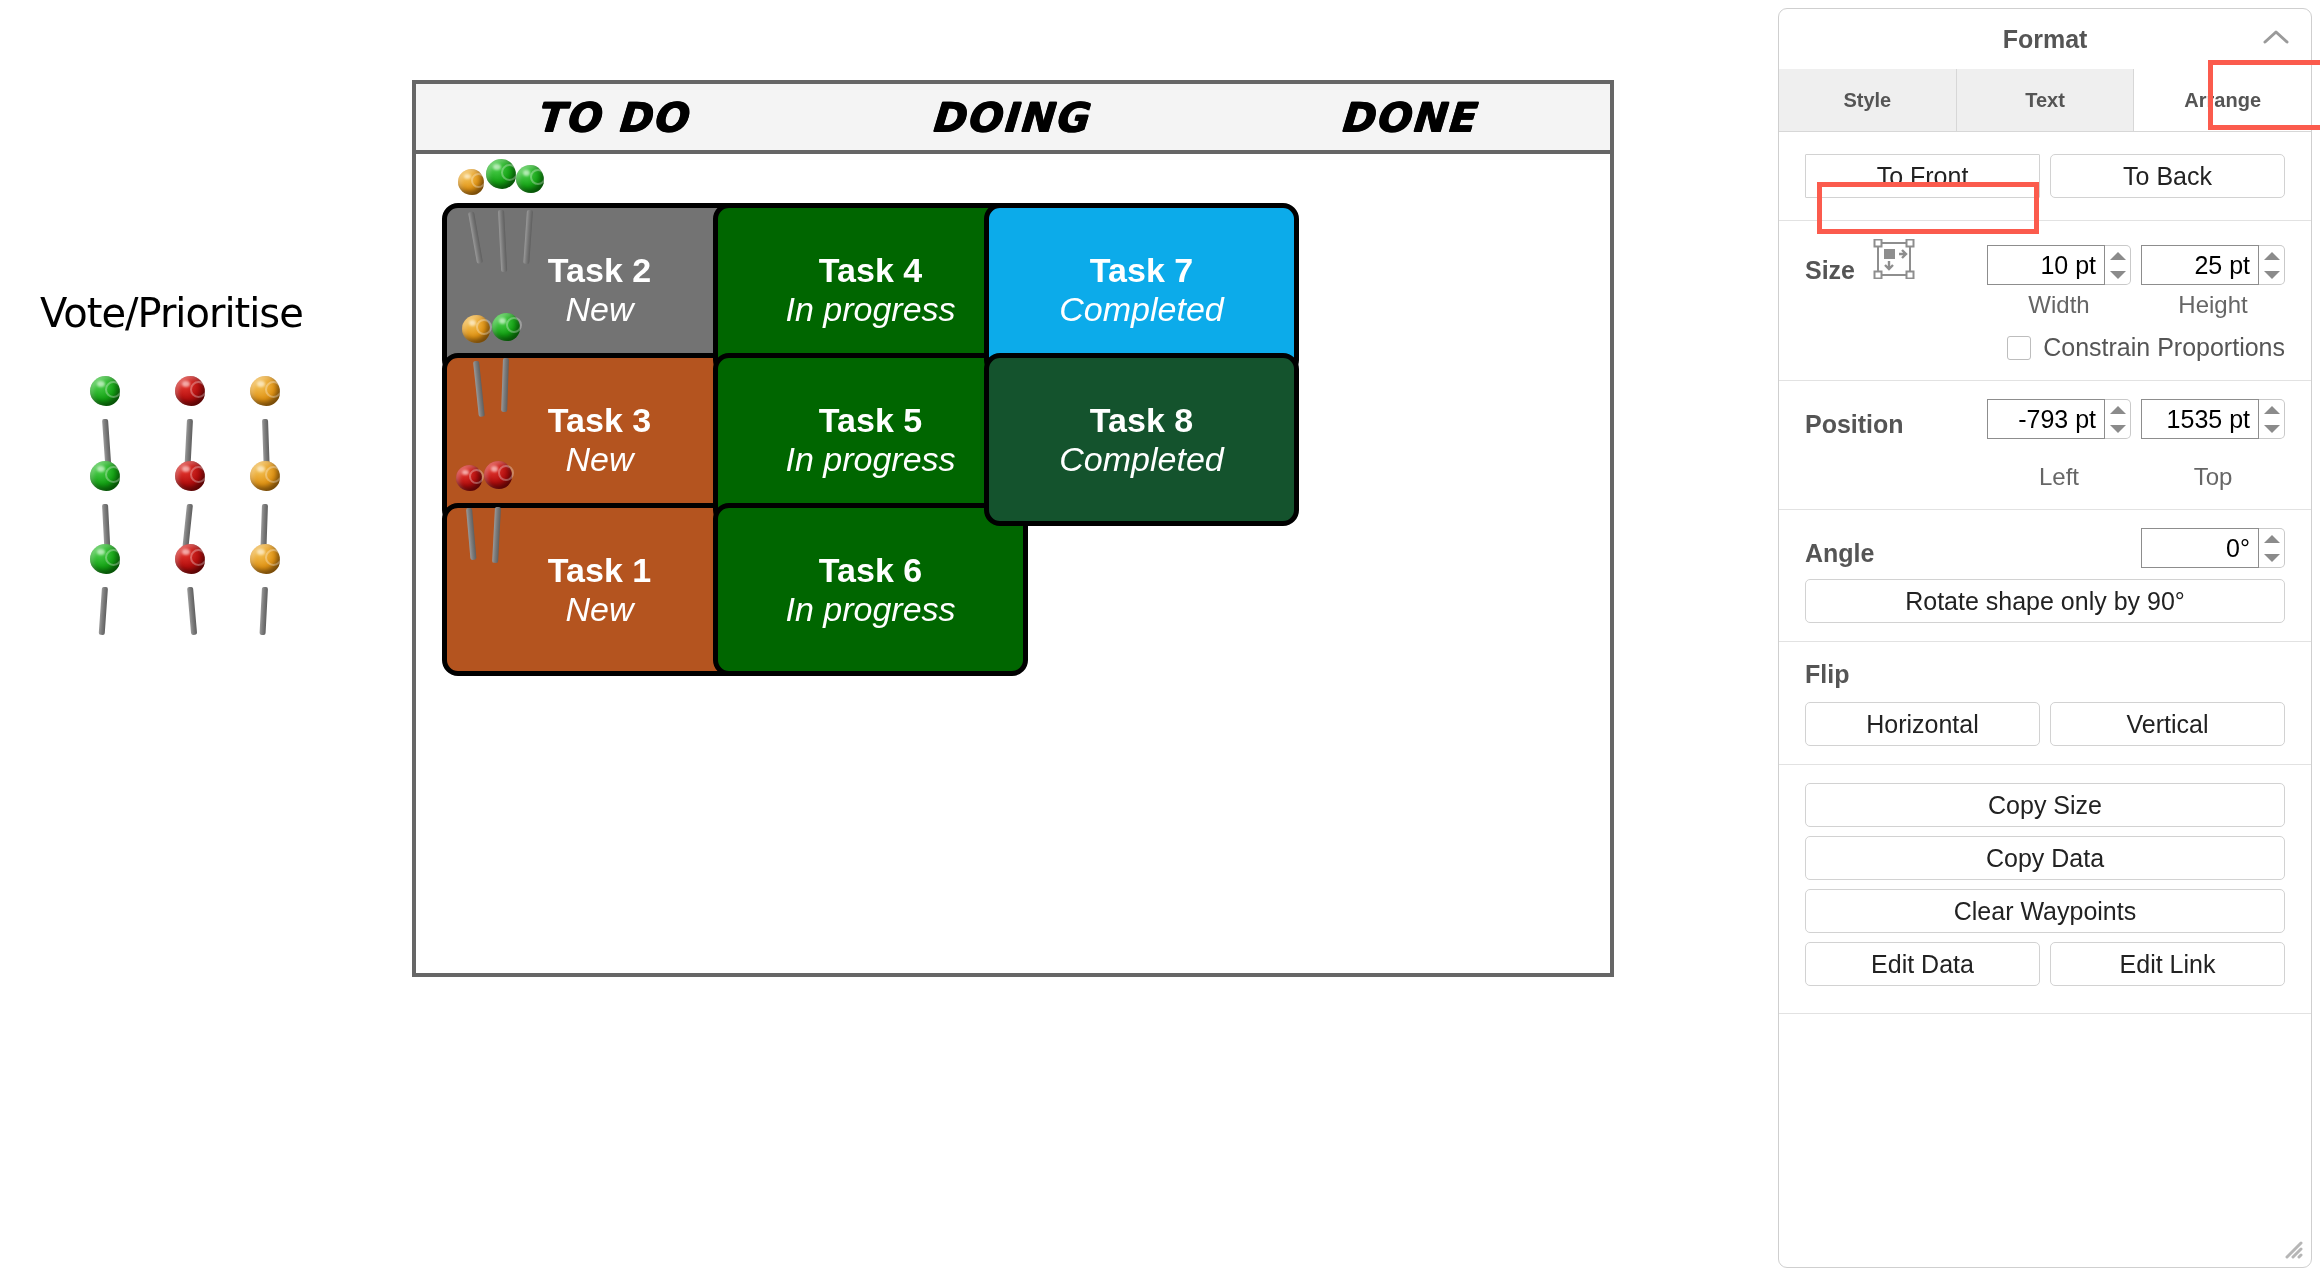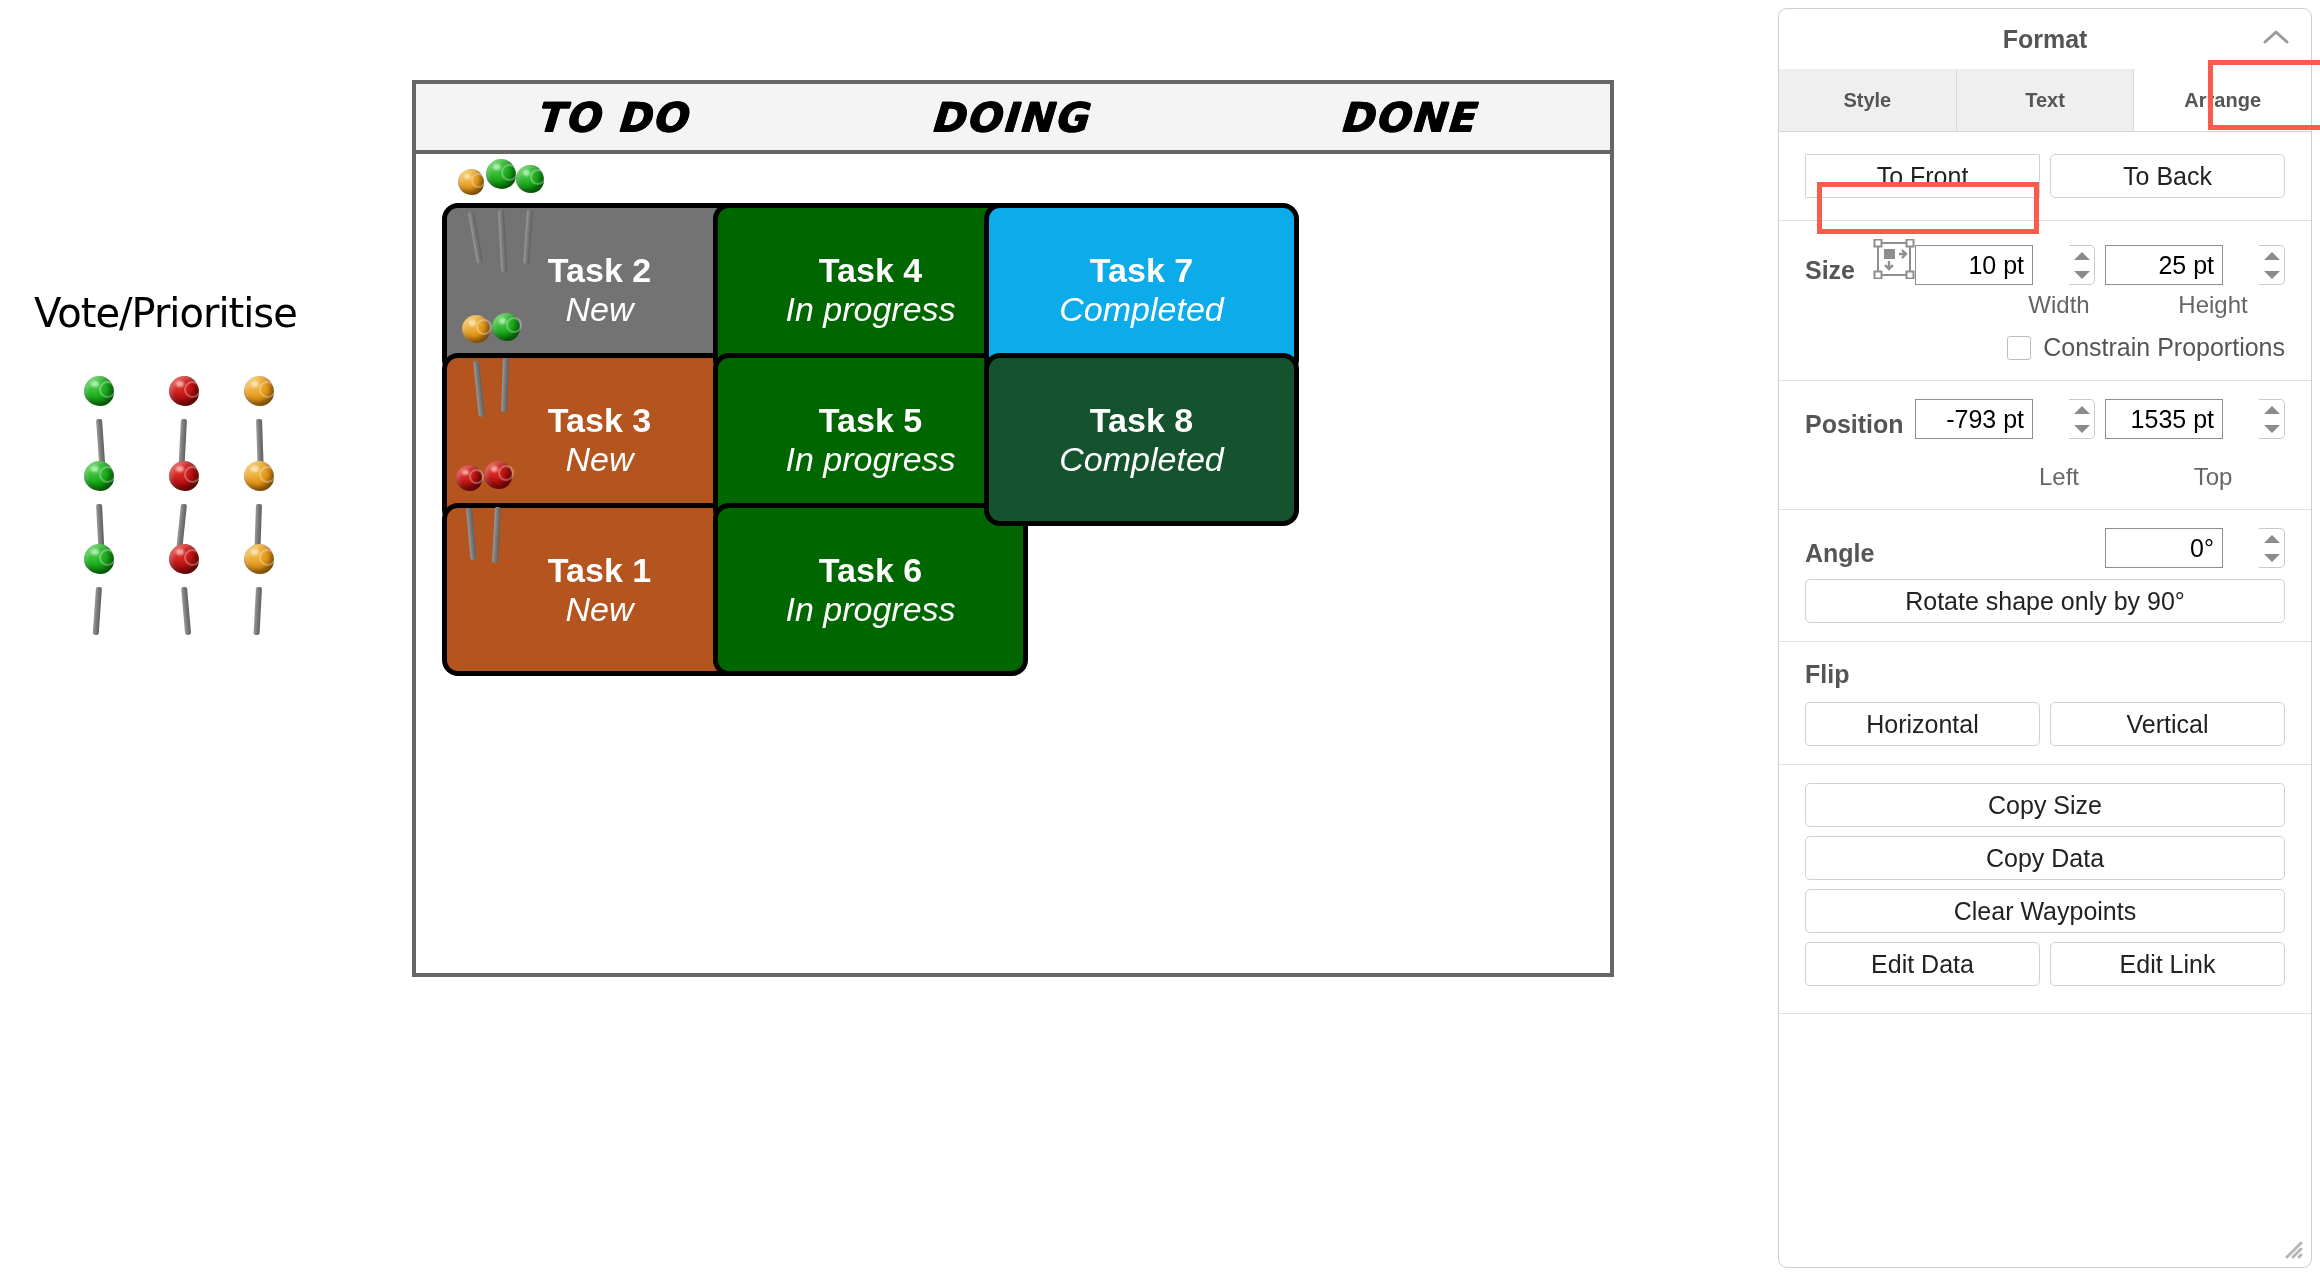--- a/index.html
+++ b/index.html
@@ -4,21 +4,21 @@
 <style>
   html,body{margin:0;padding:0;}
   body{
     width:2320px;height:1276px;
     background:#ffffff;
     font-family:"Liberation Sans",sans-serif;
     overflow:hidden;position:relative;
   }
 
   
-  #legend{position:absolute;left:34px;top:290px;width:330px;}
+  #legend{position:absolute;left:40px;top:290px;width:330px;}
   #legend-title{
     font-family:"DejaVu Sans",sans-serif;
     font-size:40px;color:#000;letter-spacing:-1px;
     white-space:nowrap;
   }
   #legend-pins{position:relative;margin-top:40px;height:250px;}
   .legend-pin{position:absolute;}
 
   
   .pin{position:relative;display:inline-block;}
@@ -140,21 +140,21 @@
   .btn-row{display:flex;gap:10px;}
   .btn-row .btn{flex:1;}
   .btn-stack .btn{margin-bottom:9px;}
   .btn-stack .btn:last-child{margin-bottom:0;}
 
   .field-label{font-size:25px;font-weight:bold;color:#555;}
   .sub-label{font-size:24px;color:#666;text-align:center;}
 
   .row{display:flex;align-items:flex-end;}
   .numfield{
-    display:flex;align-items:stretch;gap:36px;
+    display:flex;align-items:stretch;
   }
   .numbox{
     width:118px;height:40px;line-height:38px;
     border:1px solid #8d8d8d;background:#fff;
     text-align:right;padding-right:8px;
     font-size:25px;color:#000;box-sizing:border-box;
   }
   .spin{
     width:26px;height:40px;
     border:1px solid #c9c9c9;border-left:none;

